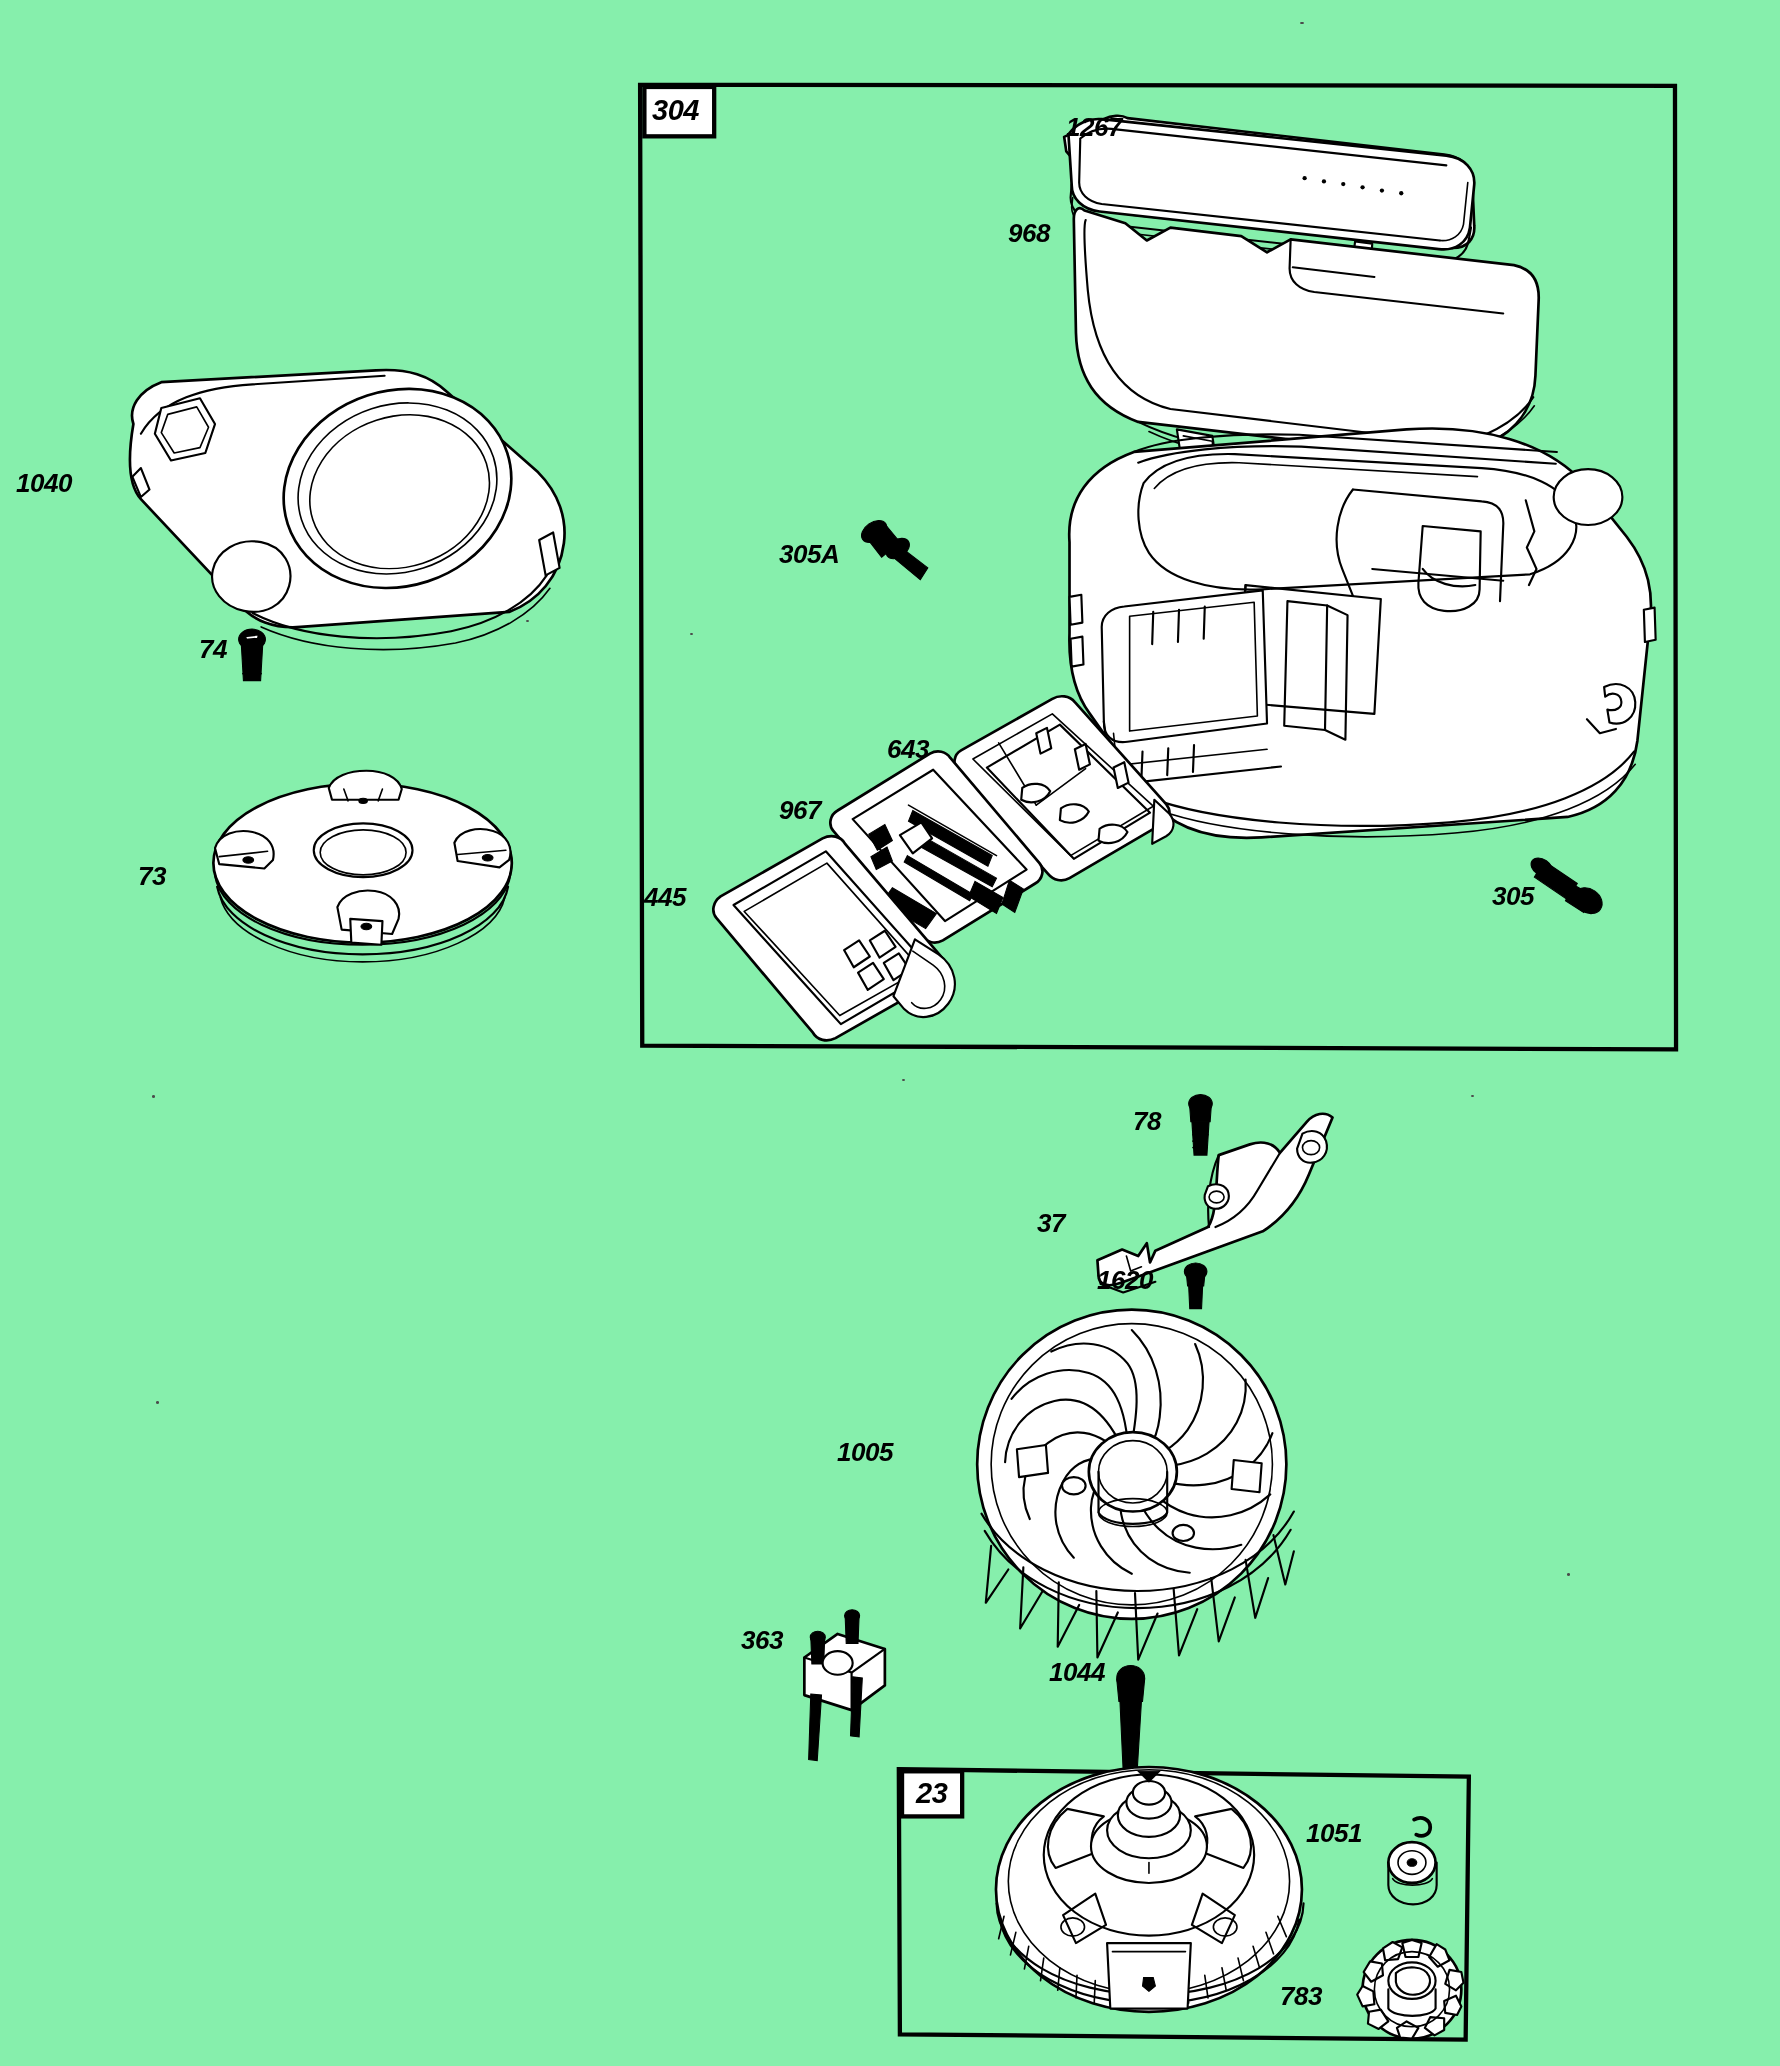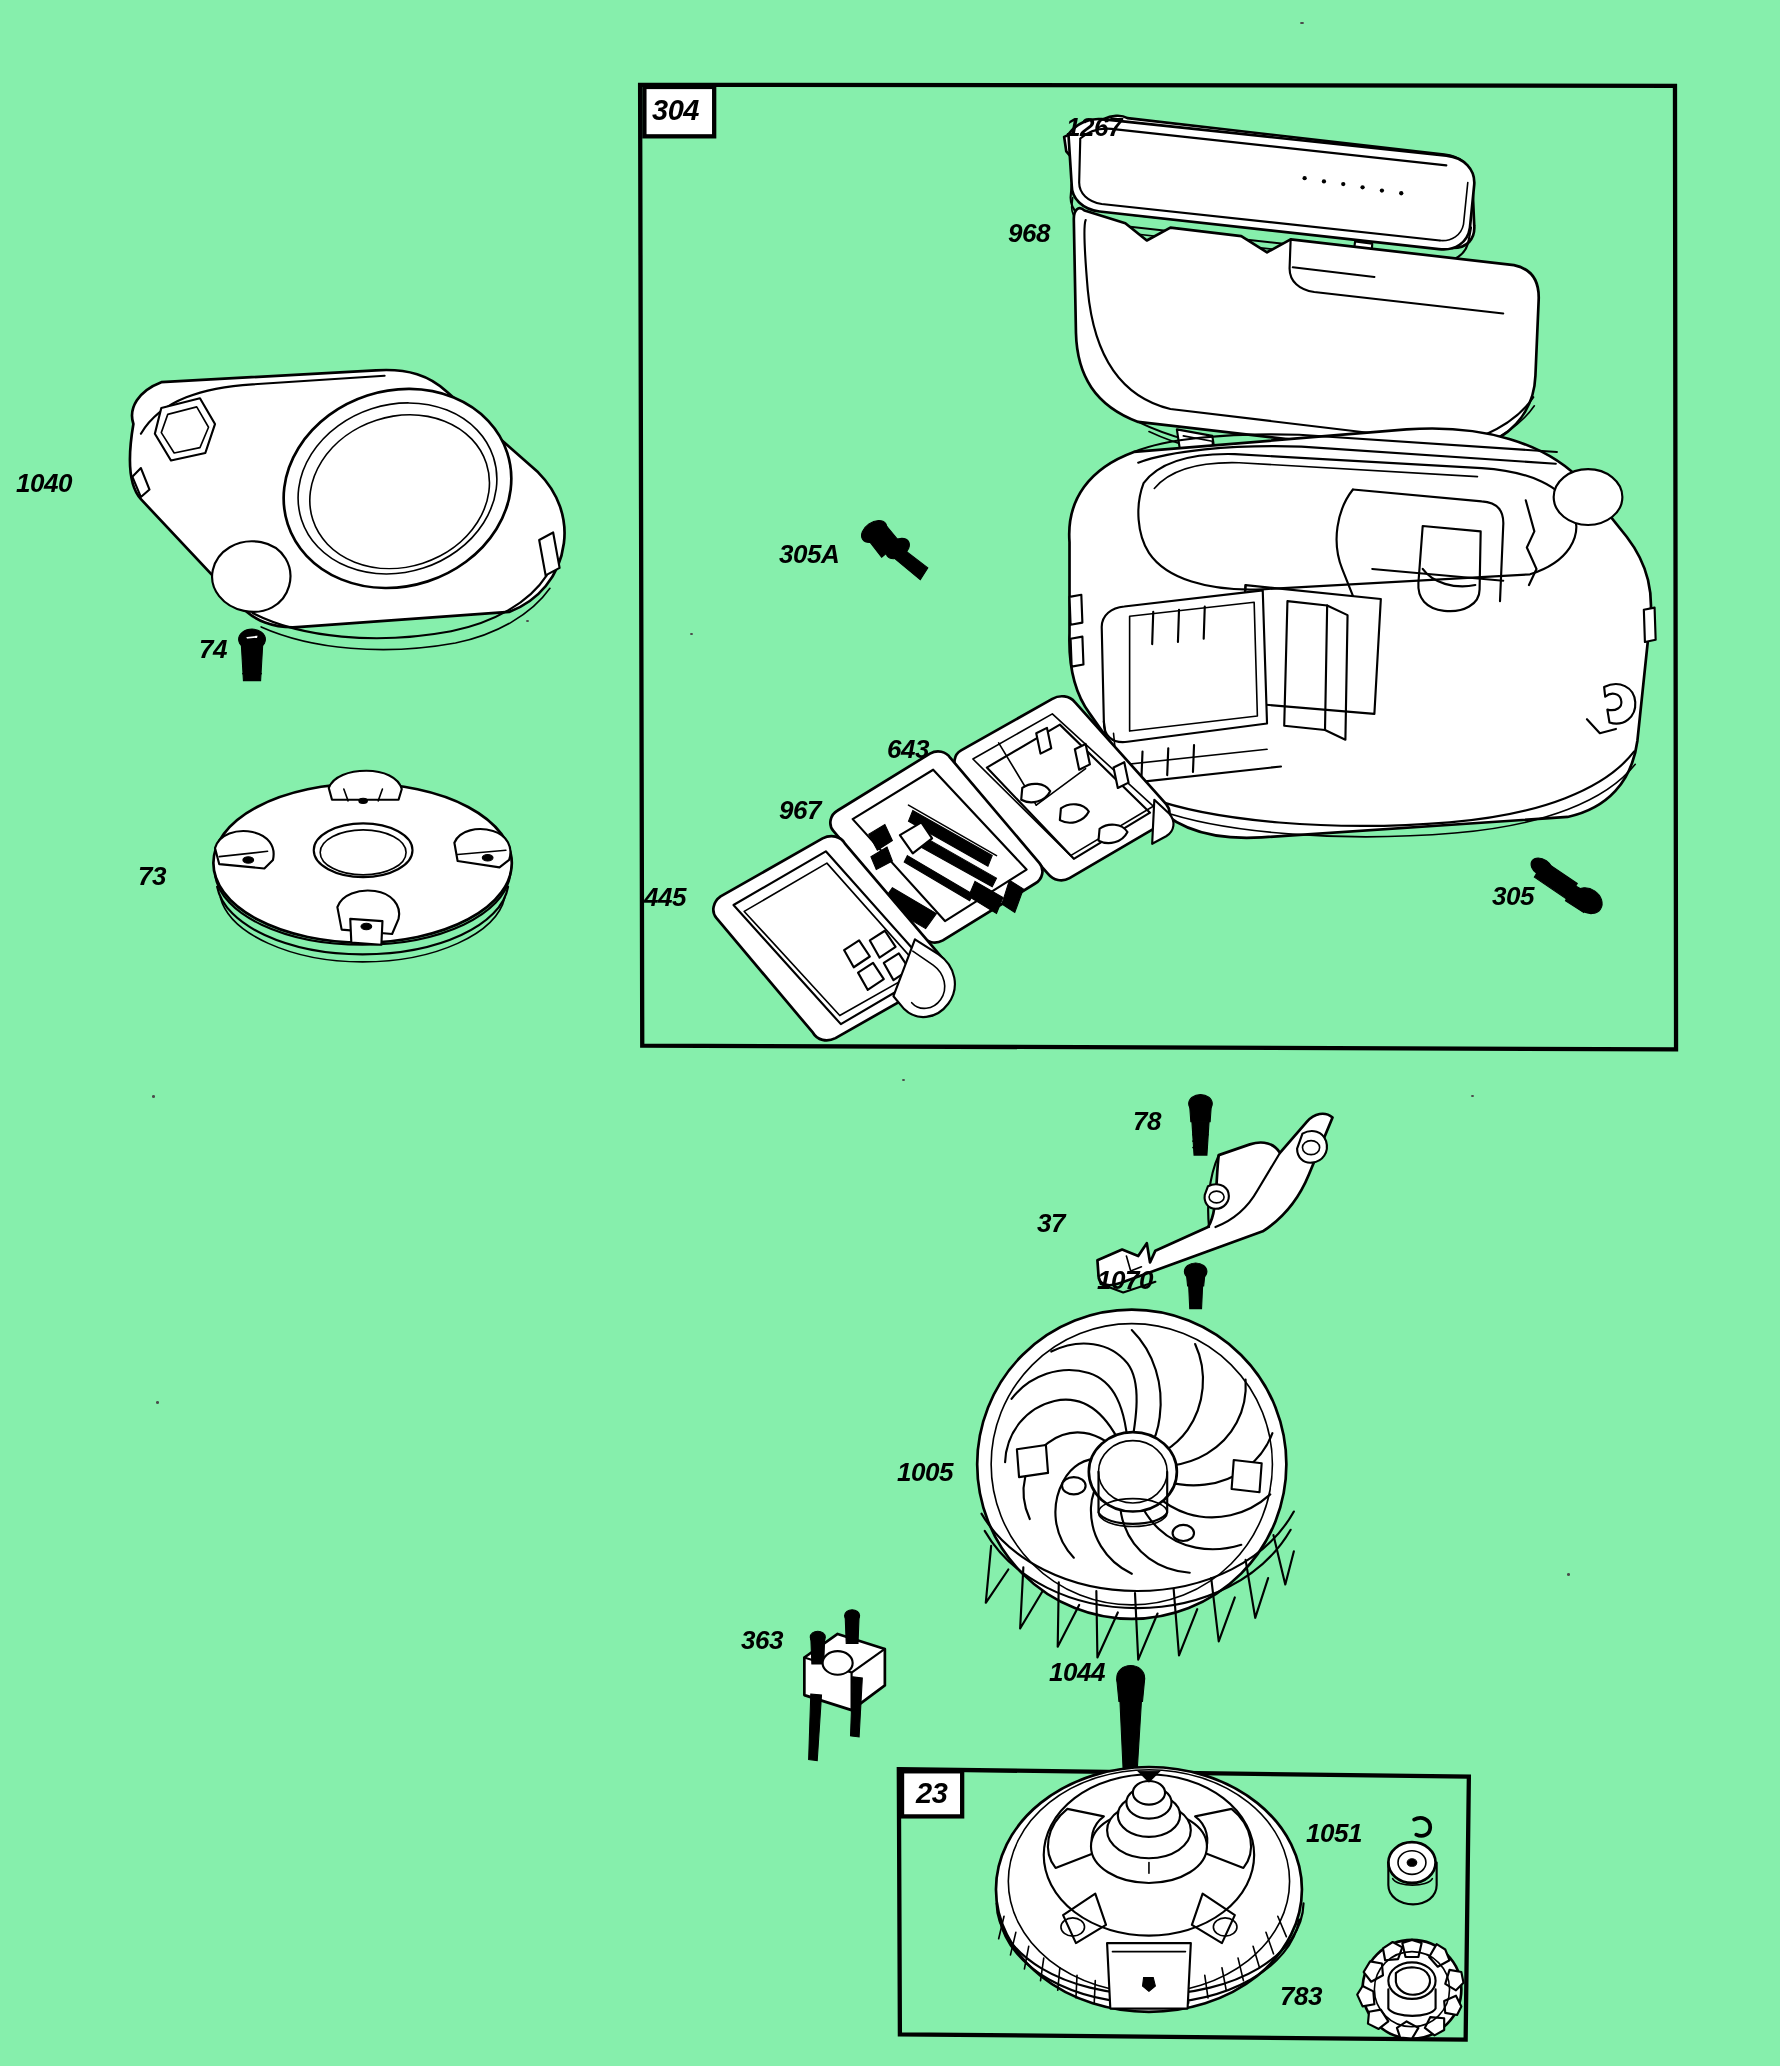--- a/index.html
+++ b/index.html
@@ -567,22 +567,22 @@
   <div class="lbl callout" style="left:138px;top:843px;margin-top:20px;">73</div>
   <div class="lbl callout" style="left:1066px;top:114px;">1267</div>
   <div class="lbl callout" style="left:1008px;top:220px;">968</div>
   <div class="lbl callout" style="left:779px;top:541px;">305A</div>
   <div class="lbl callout" style="left:887px;top:736px;">643</div>
   <div class="lbl callout" style="left:779px;top:797px;">967</div>
   <div class="lbl callout" style="left:644px;top:884px;">445</div>
   <div class="lbl callout" style="left:1492px;top:883px;">305</div>
   <div class="lbl callout" style="left:1133px;top:1108px;">78</div>
   <div class="lbl callout" style="left:1037px;top:1210px;">37</div>
-  <div class="lbl callout" style="left:1097px;top:1267px;">1070</div>
-  <div class="lbl callout" style="left:897px;top:1439px;margin-top:20px;">1005</div>
+  <div class="lbl callout" style="left:1097px;top:1267px;">1620</div>
+  <div class="lbl callout" style="left:837px;top:1439px;">1005</div>
   <div class="lbl callout" style="left:741px;top:1627px;">363</div>
   <div class="lbl callout" style="left:1049px;top:1659px;">1044</div>
   <div class="lbl callout" style="left:1306px;top:1820px;">1051</div>
   <div class="lbl callout" style="left:1280px;top:1983px;">783</div>
 
   <div class="noise" style="left:1300px;top:21.5px;width:3.8px;height:2.7px;"></div>
   <div class="noise" style="left:526px;top:620px;width:2.7px;height:2.1px;"></div>
   <div class="noise" style="left:152px;top:1095px;width:3.2px;height:2.7px;"></div>
   <div class="noise" style="left:156px;top:1401px;width:3.2px;height:2.7px;"></div>
   <div class="noise" style="left:1567px;top:1573px;width:3.2px;height:2.7px;"></div>

